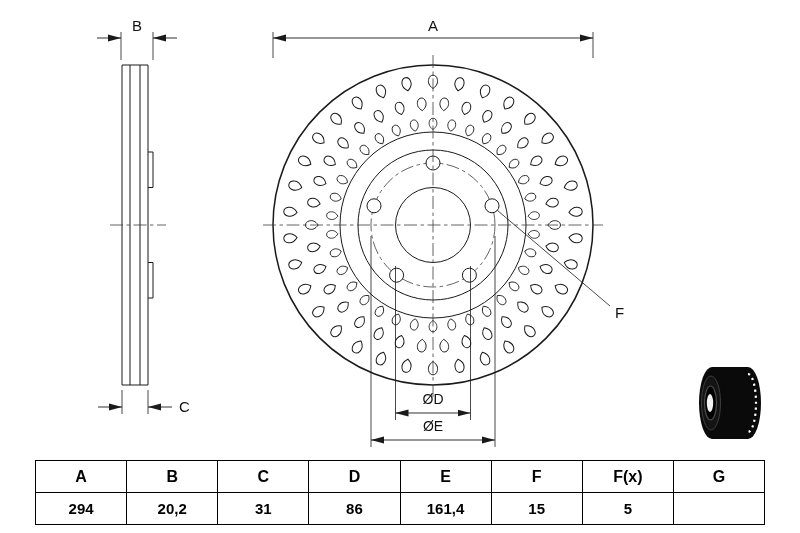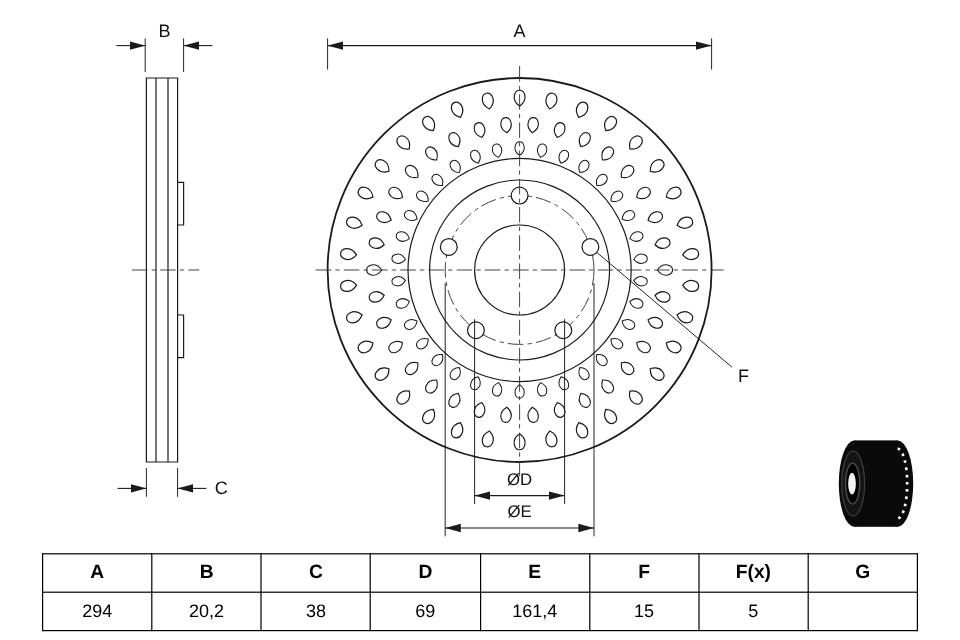--- a/index.html
+++ b/index.html
@@ -10,21 +10,21 @@
   .ext{stroke:#1a1a1a;stroke-width:0.8;fill:none;}
   .dim{stroke:#1a1a1a;stroke-width:0.9;fill:none;}
   .cl{stroke:#3c3c3c;stroke-width:0.8;fill:none;stroke-dasharray:13 3.5 3.5 3.5;}
   .lbl{font-size:15px;fill:#111;}
   .lbl-sm{font-size:14px;fill:#111;}
   #vent-holes path{fill:#fff;stroke:#1a1a1a;stroke-width:1;}
   .bolt-hole{fill:#fff;stroke:#1a1a1a;stroke-width:1;}
   table{border-collapse:collapse;table-layout:fixed;width:730px;margin:4px 0 0 35px;}
   th,td{border:1px solid #000;height:31px;text-align:center;padding:0;color:#000;background:#fff;}
   th{font-size:16px;font-weight:700;}
-  td{font-size:15px;font-weight:400;}
+  td{font-size:15px;font-weight:700;}
 </style>
 </head>
 <body>
 
 <div class="page">
 
   <svg width="800" height="452" viewBox="0 0 800 452">
     <defs>
       <marker id="arr" viewBox="0 0 12 8" refX="12" refY="4" markerWidth="13" markerHeight="9" markerUnits="userSpaceOnUse" orient="auto-start-reverse">
         <path d="M0,0.8 L12,4 L0,7.2 Z" fill="#1a1a1a"></path>
@@ -227,22 +227,22 @@
         <th>E</th>
         <th>F</th>
         <th>F(x)</th>
         <th>G</th>
       </tr>
     </thead>
     <tbody>
       <tr>
         <td>294</td>
         <td>20,2</td>
-        <td>38</td>
-        <td>69</td>
+        <td>31</td>
+        <td>86</td>
         <td>161,4</td>
         <td>15</td>
         <td>5</td>
         <td></td>
       </tr>
     </tbody>
   </table>
 
 </div>
 

